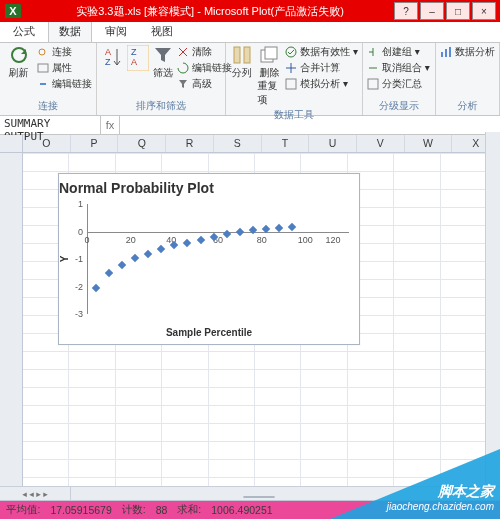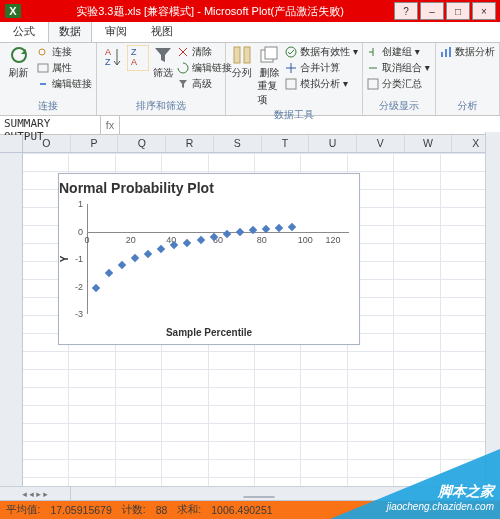--- a/index.html
+++ b/index.html
@@ -29,21 +29,21 @@
   .gridline-v{position:absolute;top:0;bottom:0;width:1px;background:#e3e7ed}
   .gridline-h{position:absolute;left:0;right:0;height:1px;background:#e3e7ed}
   .chartbox{position:absolute;left:58px;top:20px;width:300px;height:170px;border:1px solid #aab4c2;background:#fff;box-shadow:0 0 0 1px rgba(0,0,0,.02)}
   .chart-title{text-align:left;font-weight:bold;font-size:14px;padding-top:6px;font-family:Arial,sans-serif}
   .chart-xlabel{text-align:center;font-size:10px;font-weight:bold;font-family:Arial,sans-serif;position:absolute;bottom:6px;left:0;right:0}
   .chart-ylabel{position:absolute;left:2px;top:50%;transform:translateY(-50%) rotate(-90deg);font-size:10px;font-family:Arial,sans-serif;font-weight:bold}
   .plotarea{position:absolute;left:28px;top:30px;right:10px;bottom:30px}
   .axis{position:absolute;background:#8a8a8a}
   .tick{position:absolute;font-size:9px;color:#555;font-family:Arial,sans-serif}
   .pt{position:absolute;width:6px;height:6px;background:#4e7ec2;transform:translate(-50%,-50%) rotate(45deg)}
-  .statusbar{position:absolute;bottom:0;left:0;right:0;height:18px;background:#f97316;border-top:1px solid #bfc8d4;display:flex;align-items:center;font-size:10.5px;color:#3b3b3b;padding:0 6px;gap:10px}
+  .statusbar{position:absolute;bottom:0;left:0;right:0;height:18px;background:#ec4899;border-top:1px solid #bfc8d4;display:flex;align-items:center;font-size:10.5px;color:#3b3b3b;padding:0 6px;gap:10px}
   .statusbar .sp{flex:1}
   .watermark{position:absolute;right:0;bottom:0;width:170px;height:70px;pointer-events:none}
   .watermark .tri{position:absolute;right:0;bottom:0;width:0;height:0;border-left:170px solid transparent;border-bottom:70px solid #1ea3e0;opacity:.9}
   .watermark .wt{position:absolute;right:6px;bottom:4px;color:#fff;font-size:14px;font-weight:bold;font-style:italic;text-align:right;line-height:16px}
   .hscroll{position:absolute;bottom:18px;left:0;right:0;height:14px;background:#e9edf2;border-top:1px solid #c8cfd9;display:flex;align-items:center}
   .hscroll .tabend{width:70px;height:100%;border-right:1px solid #c8cfd9;display:flex;align-items:center;justify-content:center;gap:3px;color:#777;font-size:9px}
   .hscroll .track{flex:1;position:relative}
   .hscroll .thumb{position:absolute;left:40%;width:30px;top:2px;bottom:2px;background:#cfd6df;border:1px solid #aeb7c2;border-radius:2px}
   .vscroll{position:absolute;right:0;top:132px;bottom:32px;width:14px;background:#e9edf2;border-left:1px solid #c8cfd9}
 </style>

